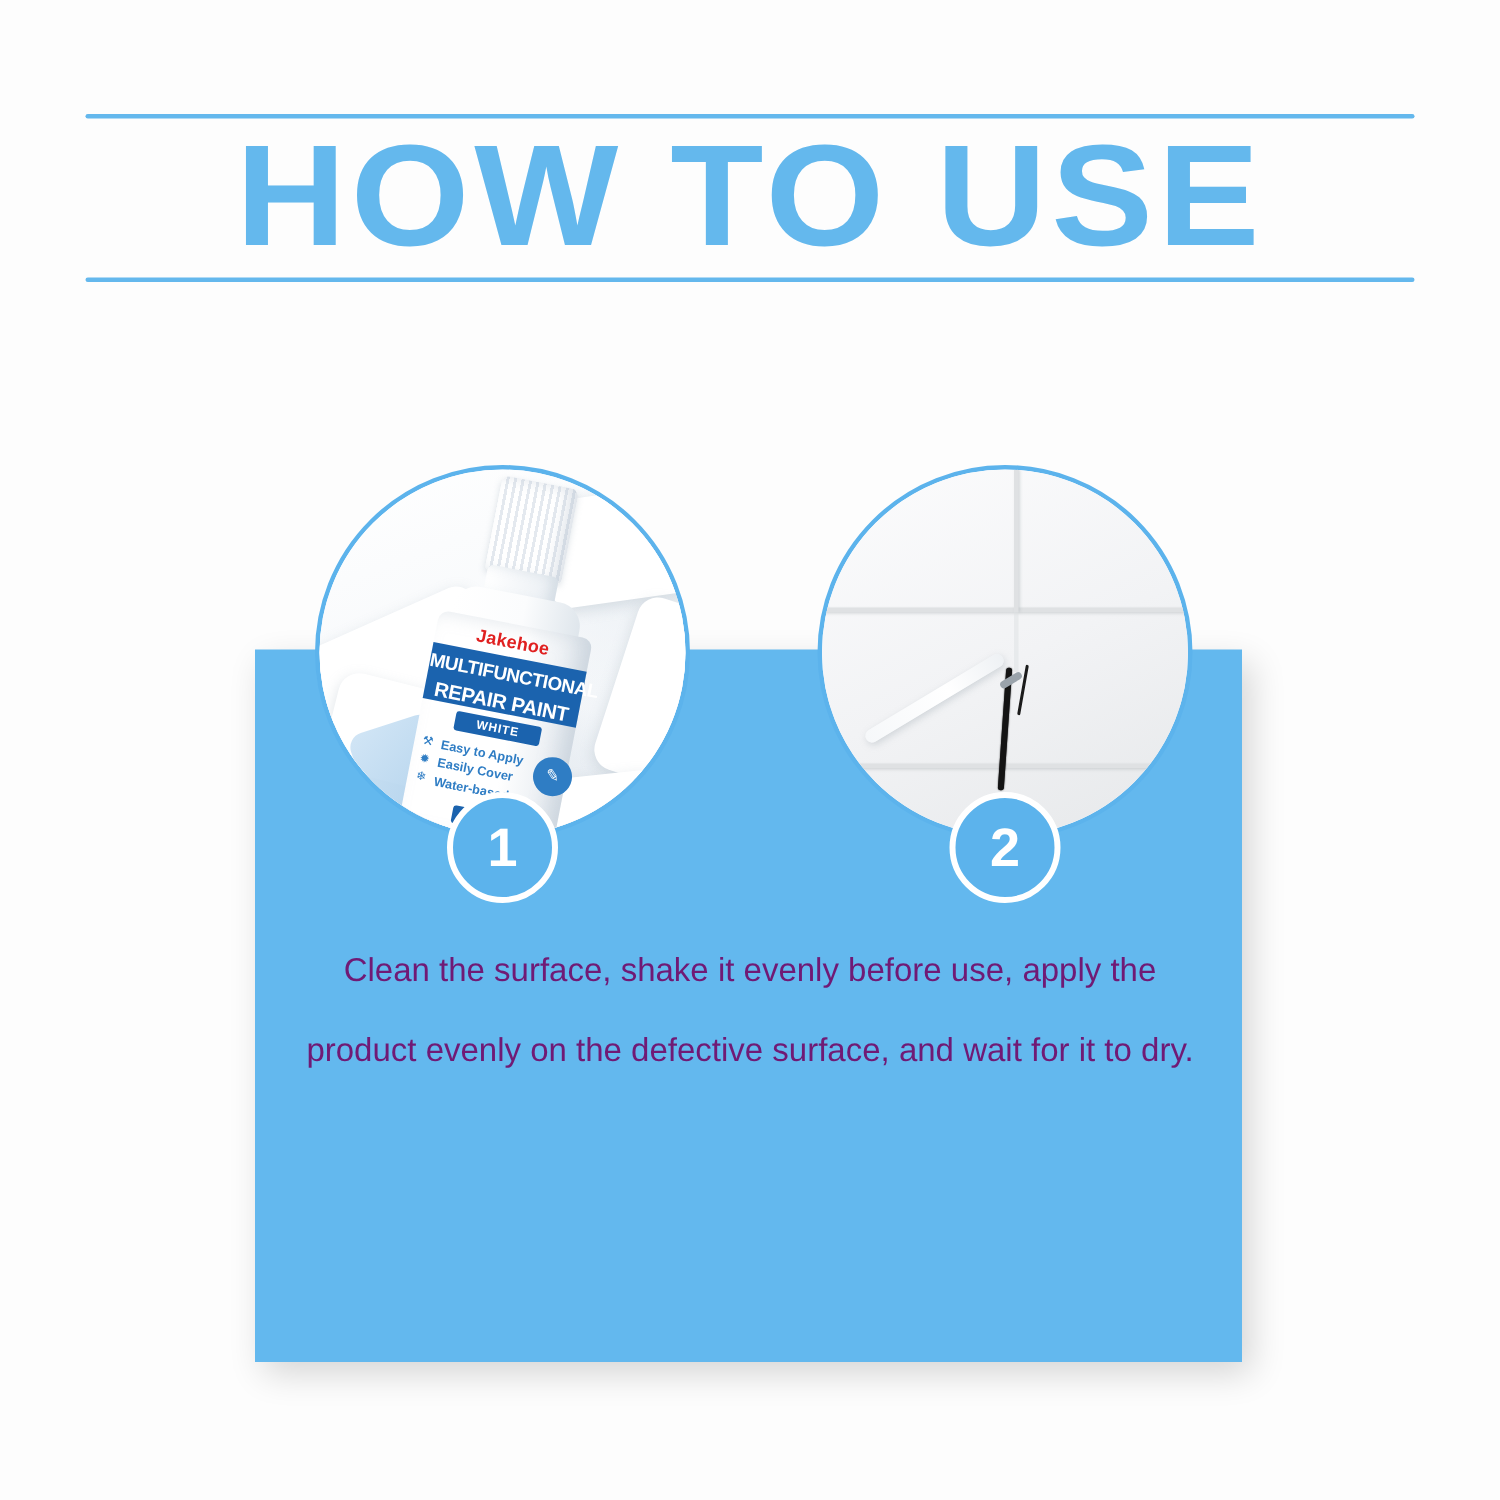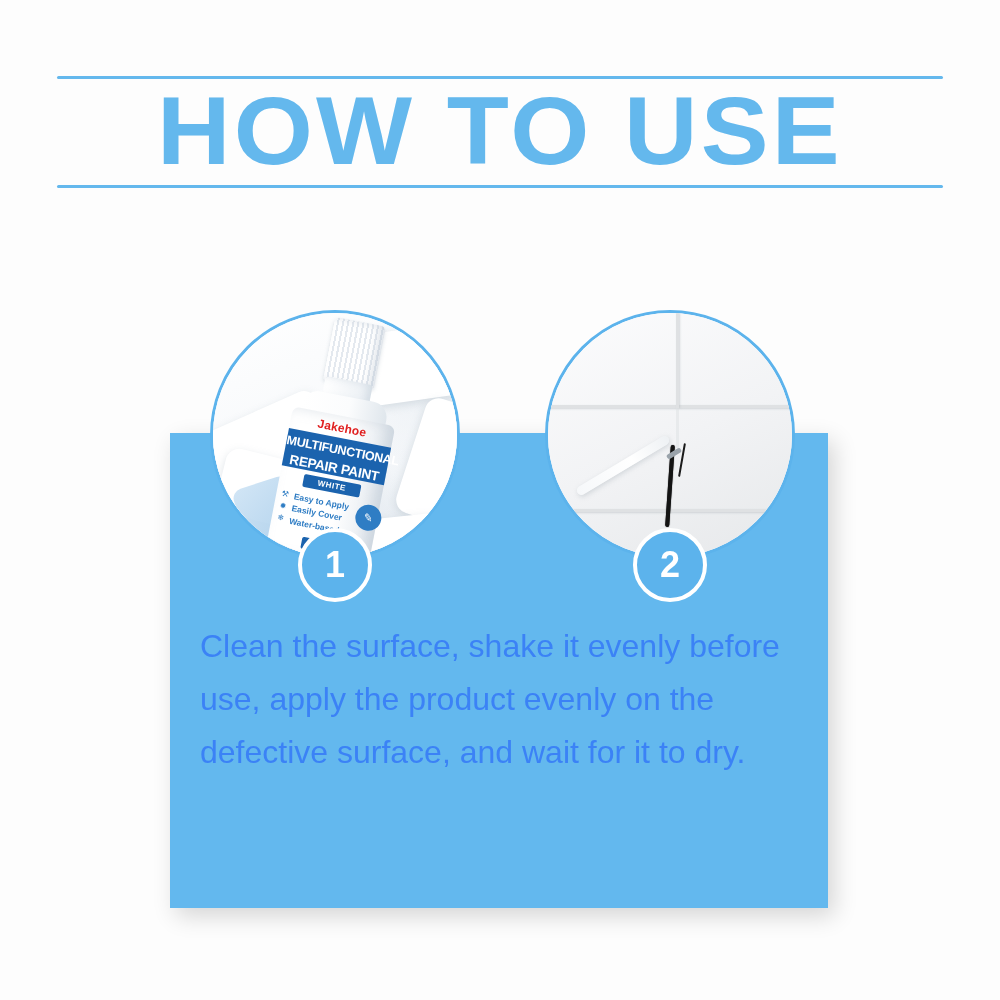--- a/index.html
+++ b/index.html
@@ -186,23 +186,24 @@
     border:4px solid #ffffff;
     color:#ffffff;
     font-size:36px; font-weight:bold;
     display:flex; align-items:center; justify-content:center;
     line-height:1;
   }
 
   
   #instruction {
     position:absolute; left:200px; top:620px; width:600px;
-    color:#3b82f6;
-    font-size:32px;
+    color:#701a75;
+    font-size:22px;
     line-height:53px;
+    text-align:center;
     font-weight:300;
   }
 </style>
 </head>
 <body>
 
 <div id="header">
   <div class="rule" id="rule-top"></div>
   <div id="page-title">HOW TO USE</div>
   <div class="rule" id="rule-bottom"></div>

